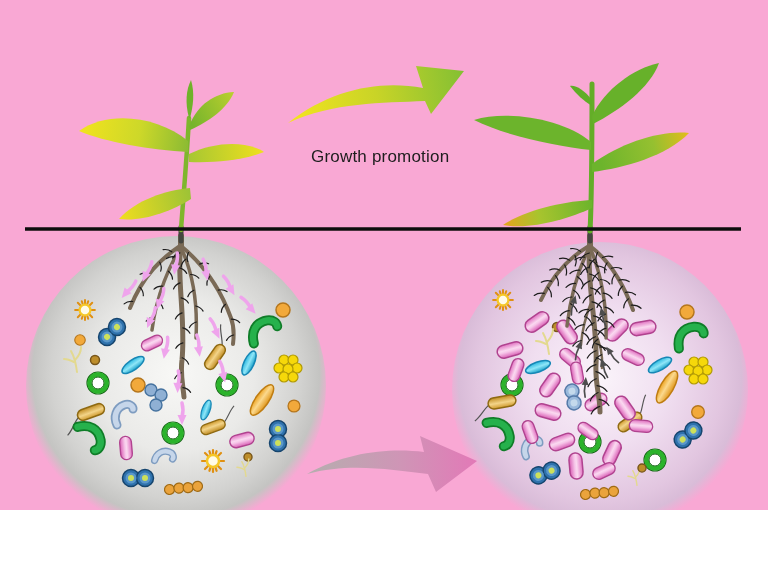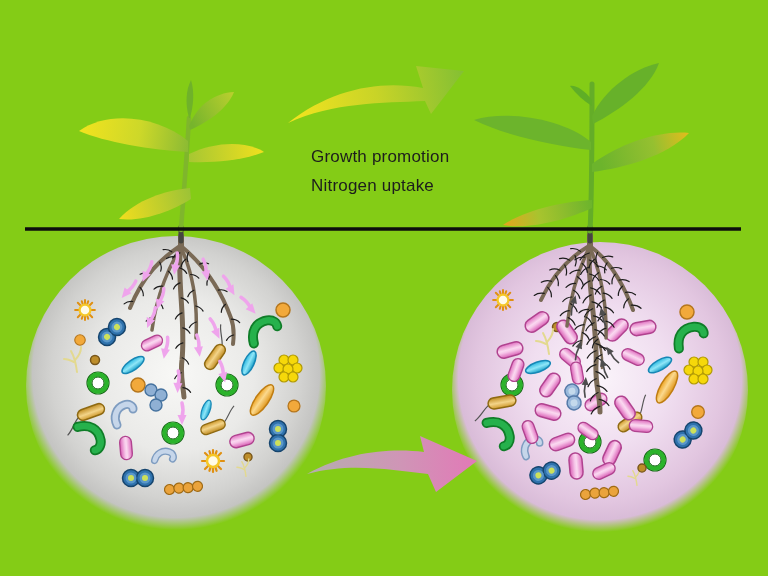--- a/index.html
+++ b/index.html
@@ -1,16 +1,16 @@
 <!DOCTYPE html>
 <html><head>
 <meta charset="utf-8">
 <style>
   html,body{margin:0;padding:0;background:#fff;}
-  .stage{position:relative;width:768px;height:576px;background:#84cc16;overflow:hidden;
+  .stage{position:relative;width:768px;height:510px;background:#f9a8d4;overflow:hidden;
          font-family:"Liberation Sans",sans-serif;}
   .stage svg{position:absolute;left:0;top:0;}
   .lbl{position:absolute;color:#1d1d1d;font-size:17px;line-height:1;letter-spacing:.2px;white-space:nowrap;}
   #lbl-growth1{left:311px;top:148px;}
   #lbl-growth2{left:311px;top:177px;}
   #lbl-reshape{left:318px;top:506px;}
   .hairs path{fill:none;stroke:#1c1c1c;stroke-width:1.2;stroke-linecap:round;}
   .rootstroke{fill:none;stroke:#7a6a56;stroke-linecap:round;}
 </style>
 </head>
@@ -471,14 +471,13 @@
     <path d="M592,200 C567,201 527,209 503,225 C531,230 568,219 592,208 Z" fill="url(#lgR5)"></path>
   </g>
 
   <line x1="25" y1="229" x2="741" y2="229" stroke="#0d0d0d" stroke-width="3.5"></line>
 
   <path d="M288,123 C332,88 382,80 423,88 L416,66 L464,71 L431,114 L425,101 C382,103 334,102 288,123 Z" fill="url(#gTopArrow)"></path>
   <path d="M307,474 C348,451 392,448 424,452 L420,436 L477,461 L436,492 L428,474 C392,470 350,462 307,474 Z" fill="url(#gBotArrow)"></path>
 </svg>
 
 <div class="lbl" id="lbl-growth1">Growth promotion</div>
-<div class="lbl" id="lbl-growth2">Nitrogen uptake</div>
 </div>
 
 </body></html>

